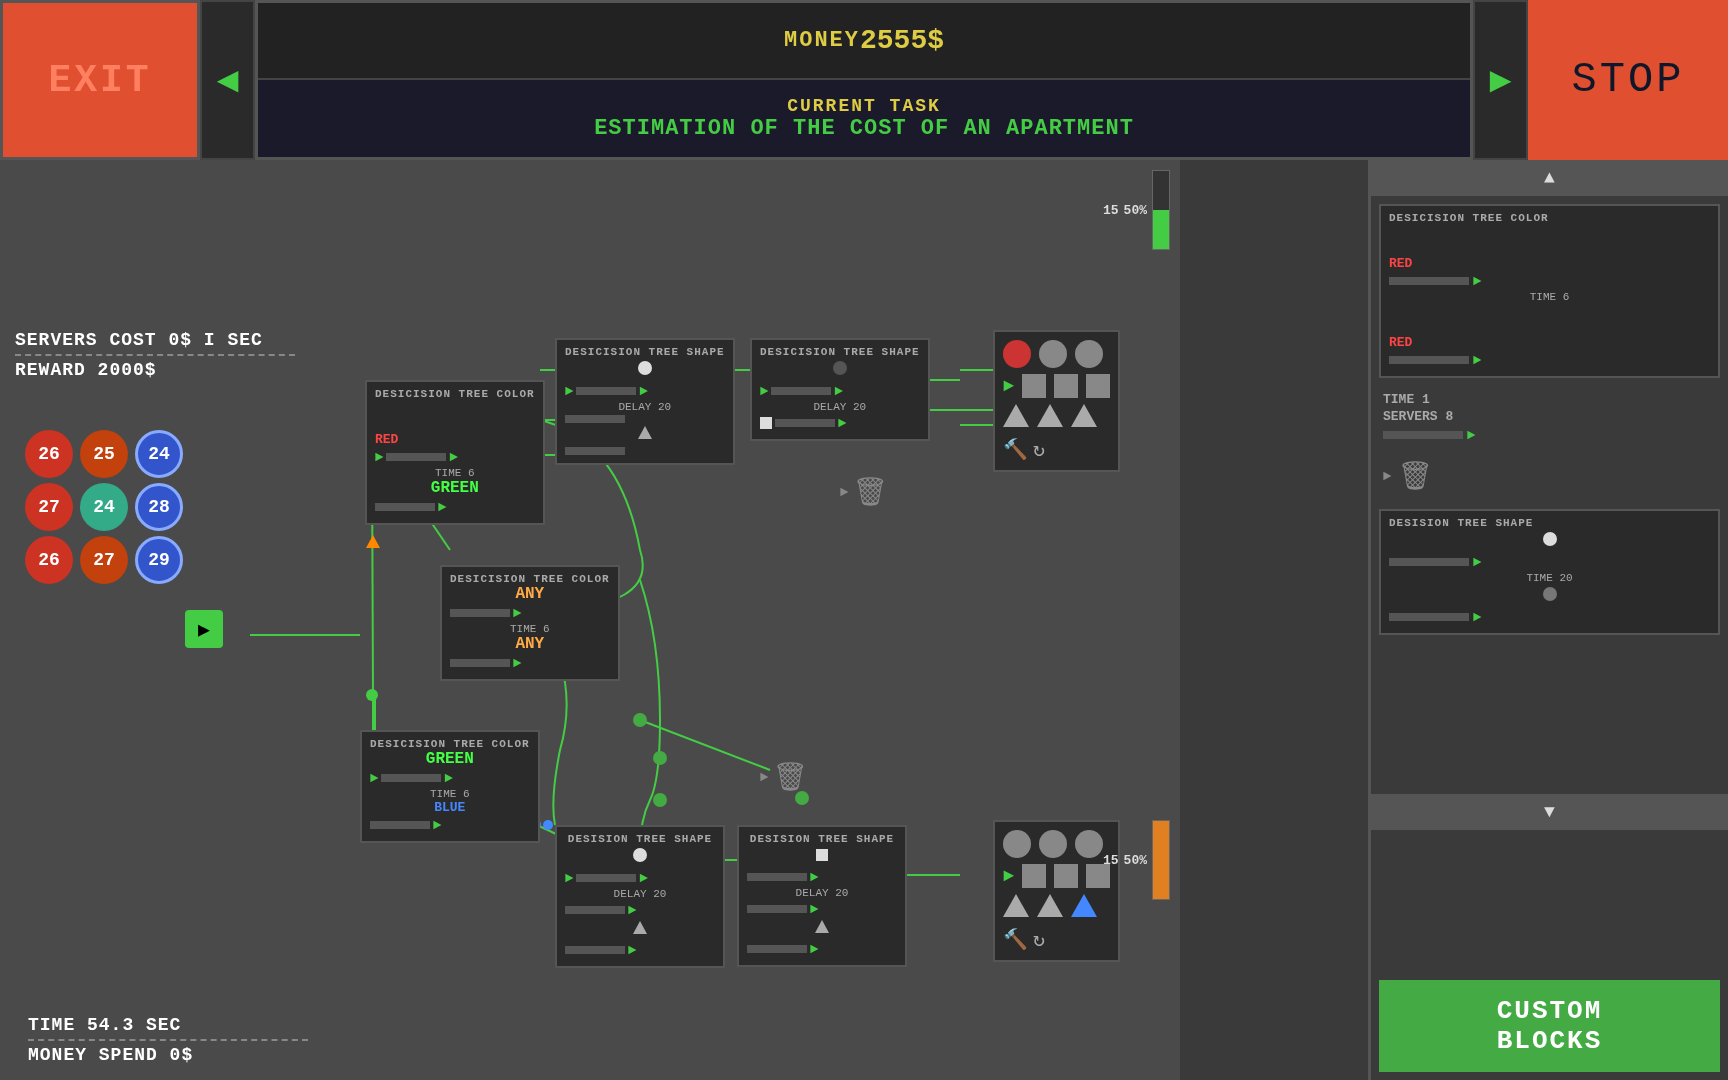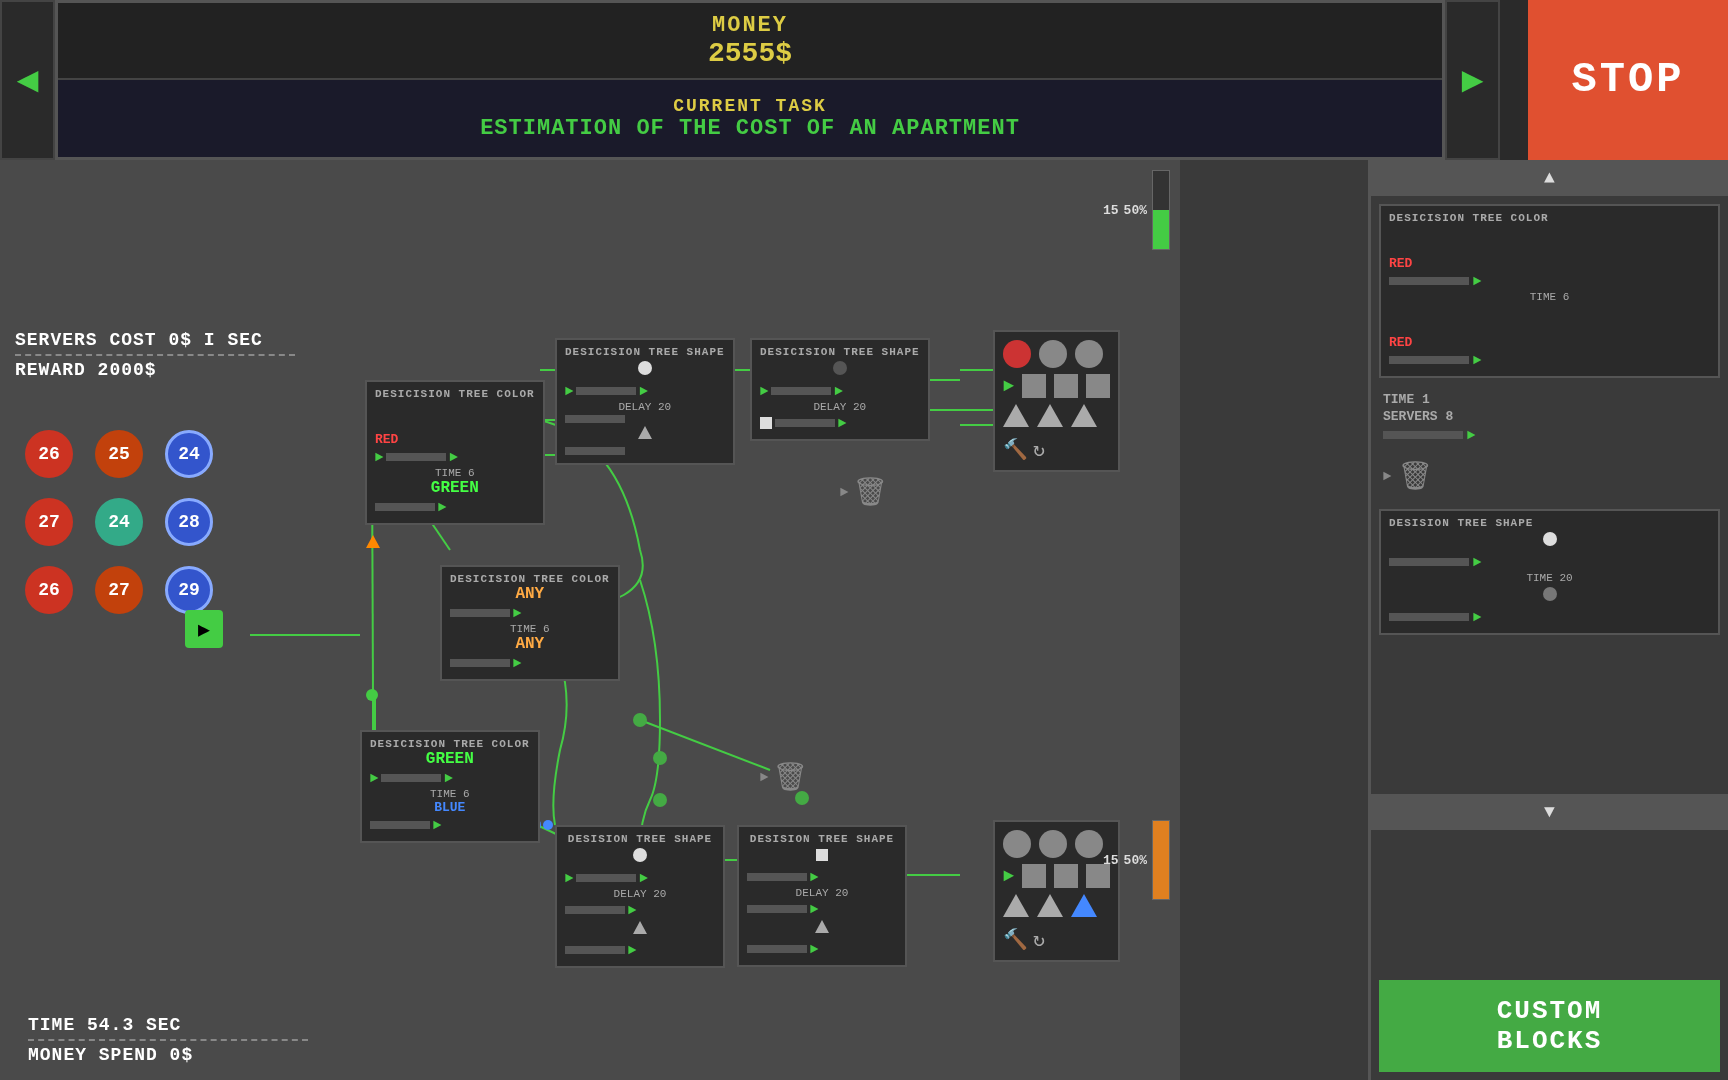--- a/index.html
+++ b/index.html
@@ -50,21 +50,21 @@
     .center-panel {
       flex: 1;
       display: flex;
       flex-direction: column;
       align-items: stretch;
       border: 3px solid #555;
     }
     .money-section {
       background: #222;
       display: flex;
-      flex-direction: column;
+      flex-direction: row;
       align-items: center;
       justify-content: center;
       padding: 8px;
       height: 50%;
       border-bottom: 2px solid #444;
     }
     .money-label {
       color: #ddcc44;
       font-size: 22px;
       font-weight: bold;
@@ -106,26 +106,25 @@
       cursor: pointer;
       border: 2px solid #444;
     }
     .stop-btn {
       width: 200px;
       background: #e05030;
       display: flex;
       align-items: center;
       justify-content: center;
       font-size: 42px;
-      font-weight: bold;
-      color: #ffffff;
+      font-weight: normal;
+      color: #0f172a;
       letter-spacing: 3px;
       cursor: pointer;
       flex-shrink: 0;
-      margin-left: 28px;
     }
 
     
     .main-area {
       position: absolute;
       top: 160px;
       left: 0;
       width: 1180px;
       bottom: 0;
       background: #4a4a4a;
@@ -242,21 +241,21 @@
     
     .node-block { z-index: 5; }
 
     
     .num-grid {
       position: absolute;
       top: 270px;
       left: 25px;
       display: grid;
       grid-template-columns: repeat(3, 50px);
-      gap: 20px;
+      gap: 5px;
       z-index: 10;
     }
     .num-bubble {
       width: 48px; height: 48px;
       border-radius: 50%;
       display: flex; align-items: center; justify-content: center;
       font-size: 18px; font-weight: bold; color: #fff;
     }
     .nb-red { background: #cc3322; }
     .nb-orange { background: #c2410c; }
@@ -354,20 +353,23 @@
       border-left: 13px solid transparent;
       border-right: 13px solid transparent;
       border-bottom: 23px solid #aaa;
       display: inline-block;
     }
   </style>
 </head>
 <body>
 
 <div class="top-bar">
+  <div class="exit-btn">
+    <span>EXIT</span>
+  </div>
   <div class="nav-arrow-left">◀</div>
 
   <div class="center-panel">
     <div class="money-section">
       <span class="money-label">MONEY</span>
       <span class="money-value">2555$</span>
     </div>
     <div class="task-section">
       <span class="task-label">CURRENT TASK</span>
       <span class="task-value">ESTIMATION OF THE COST OF AN APARTMENT</span>

